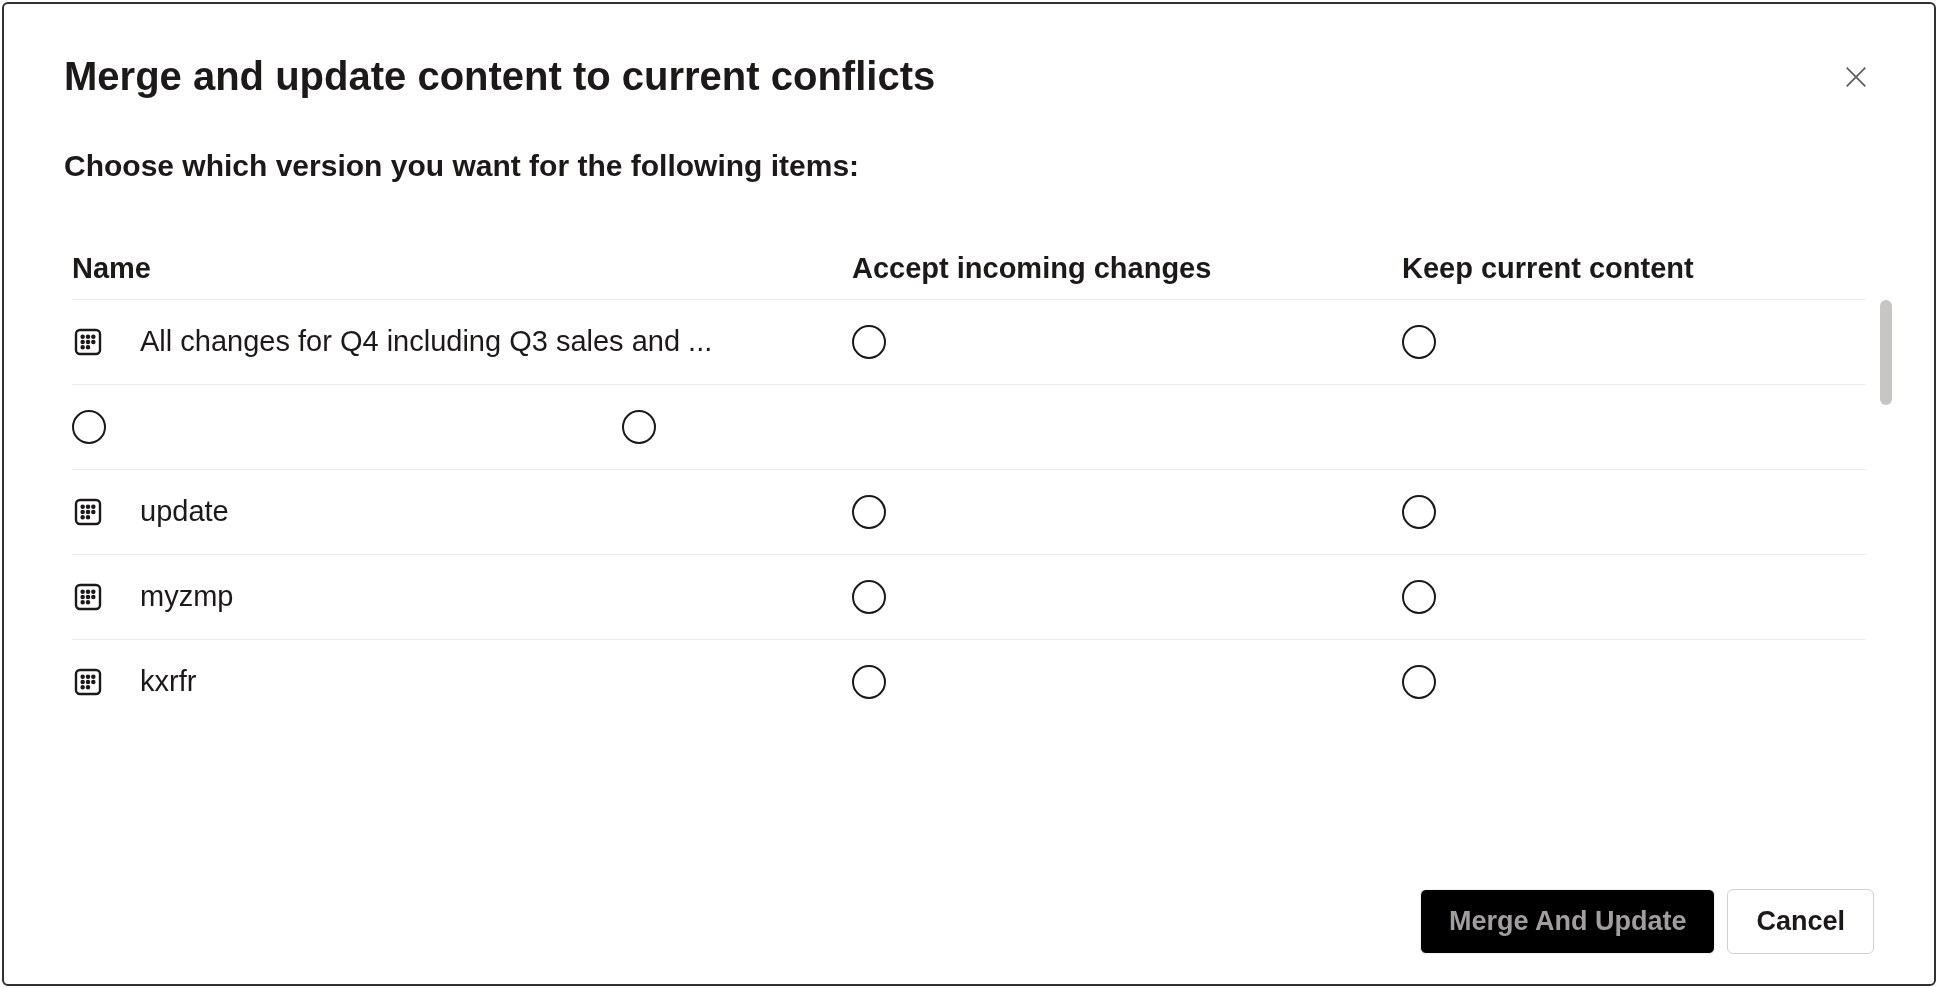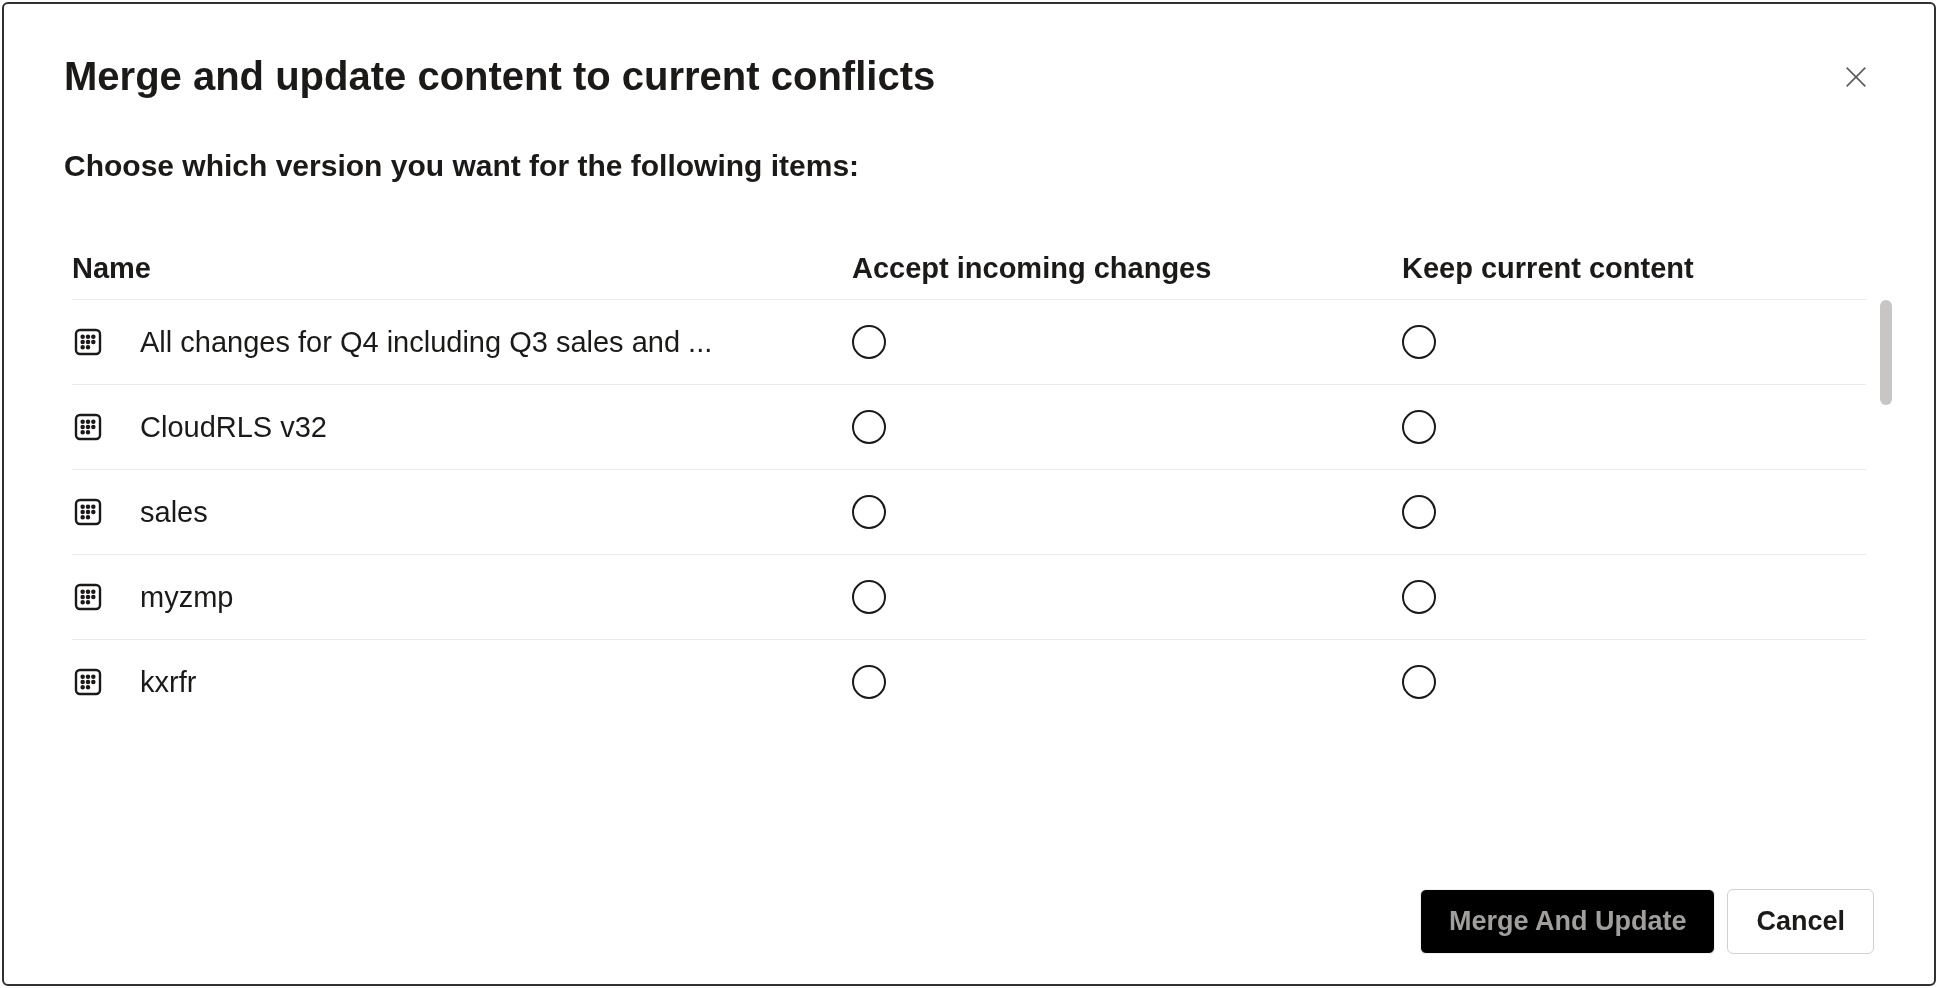--- a/index.html
+++ b/index.html
@@ -65,21 +65,21 @@
       display: flex;
       align-items: center;
       padding: 14px 0;
       border-bottom: 1px solid #edebe9;
       font-size: 29px;
       font-weight: 700;
       color: #1b1a19;
     }
     .list-row {
       display: flex;
-      align-items: center;
+      align-items: flex-start;
       padding: 25px 0;
       border-bottom: 1px solid #edebe9;
       font-size: 29px;
       font-weight: 400;
       color: #1b1a19;
     }
     .list-row:last-child {
        border-bottom: none;
     }
     .col-name {
@@ -204,60 +204,44 @@
         </div>
         <div class="col-accept">
             <input type="radio" name="r0" class="radio" style="">
           </div>
         <div class="col-keep">
             <input type="radio" name="r0" class="radio" style="">
           </div>
       </div>
 
       <div class="list-row">
+        <div class="col-accept">
+            <input type="radio" name="r1" class="radio" style="">
+          </div>
+        <div class="col-keep">
+            <input type="radio" name="r1" class="radio" style="">
+          </div>
+      </div>
+
+      <div class="list-row">
         <div class="col-name">
           <span class="item-icon">
             <svg viewBox="0 0 24 24" fill="none" stroke="#1b1a19" stroke-width="1.8" stroke-linejoin="round">
               <rect x="3" y="3" width="18" height="18" rx="3"></rect>
               <circle cx="8" cy="8" r="0.8" fill="#1b1a19"></circle>
               <circle cx="12" cy="8" r="0.8" fill="#1b1a19"></circle>
               <circle cx="16" cy="8" r="0.8" fill="#1b1a19"></circle>
               <circle cx="8" cy="12" r="0.8" fill="#1b1a19"></circle>
               <circle cx="12" cy="12" r="0.8" fill="#1b1a19"></circle>
               <circle cx="16" cy="12" r="0.8" fill="#1b1a19"></circle>
               <circle cx="8" cy="16" r="0.8" fill="#1b1a19"></circle>
               <circle cx="12" cy="16" r="0.8" fill="#1b1a19"></circle>
             </svg>
           </span>
-          <span class="item-name">CloudRLS v32</span>
-        </div>
-        <div class="col-accept">
-            <input type="radio" name="r1" class="radio" style="">
-          </div>
-        <div class="col-keep">
-            <input type="radio" name="r1" class="radio" style="">
-          </div>
-      </div>
-
-      <div class="list-row">
-        <div class="col-name">
-          <span class="item-icon">
-            <svg viewBox="0 0 24 24" fill="none" stroke="#1b1a19" stroke-width="1.8" stroke-linejoin="round">
-              <rect x="3" y="3" width="18" height="18" rx="3"></rect>
-              <circle cx="8" cy="8" r="0.8" fill="#1b1a19"></circle>
-              <circle cx="12" cy="8" r="0.8" fill="#1b1a19"></circle>
-              <circle cx="16" cy="8" r="0.8" fill="#1b1a19"></circle>
-              <circle cx="8" cy="12" r="0.8" fill="#1b1a19"></circle>
-              <circle cx="12" cy="12" r="0.8" fill="#1b1a19"></circle>
-              <circle cx="16" cy="12" r="0.8" fill="#1b1a19"></circle>
-              <circle cx="8" cy="16" r="0.8" fill="#1b1a19"></circle>
-              <circle cx="12" cy="16" r="0.8" fill="#1b1a19"></circle>
-            </svg>
-          </span>
-          <span class="item-name">sales</span>
+          <span class="item-name">update</span>
         </div>
         <div class="col-accept">
             <input type="radio" name="r2" class="radio" style="">
           </div>
         <div class="col-keep">
             <input type="radio" name="r2" class="radio" style="">
           </div>
       </div>
 
       <div class="list-row">

